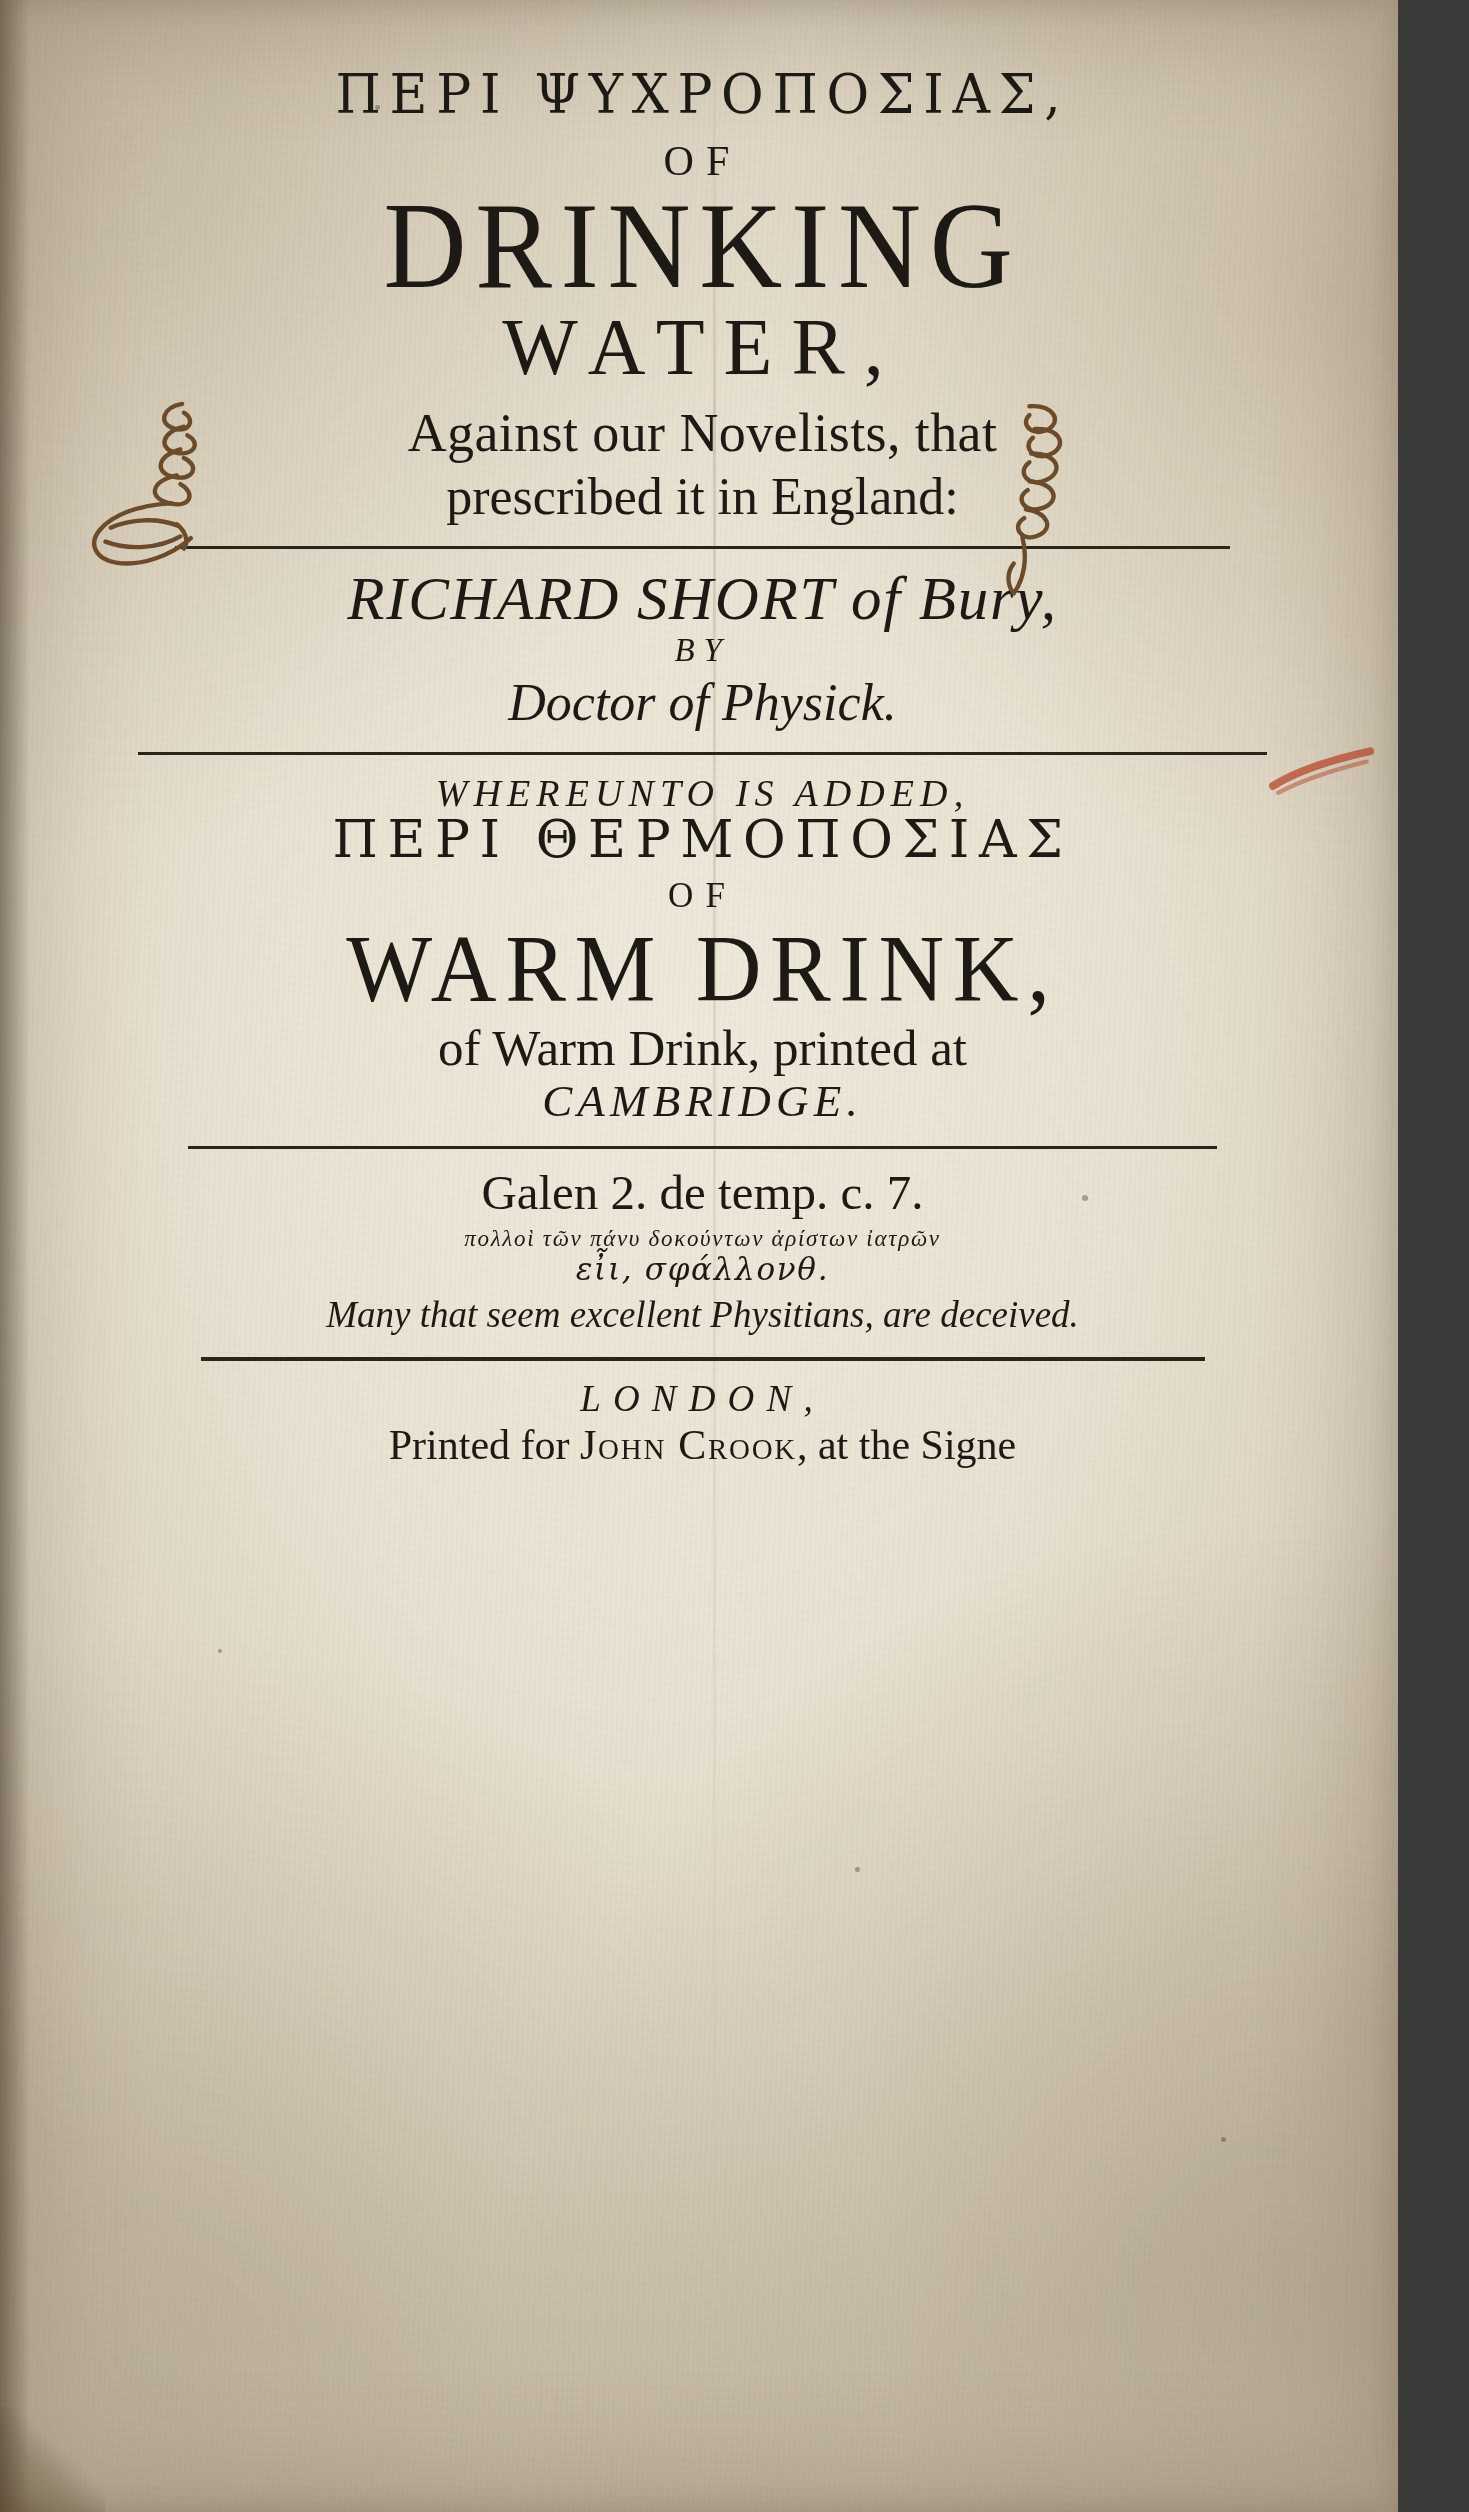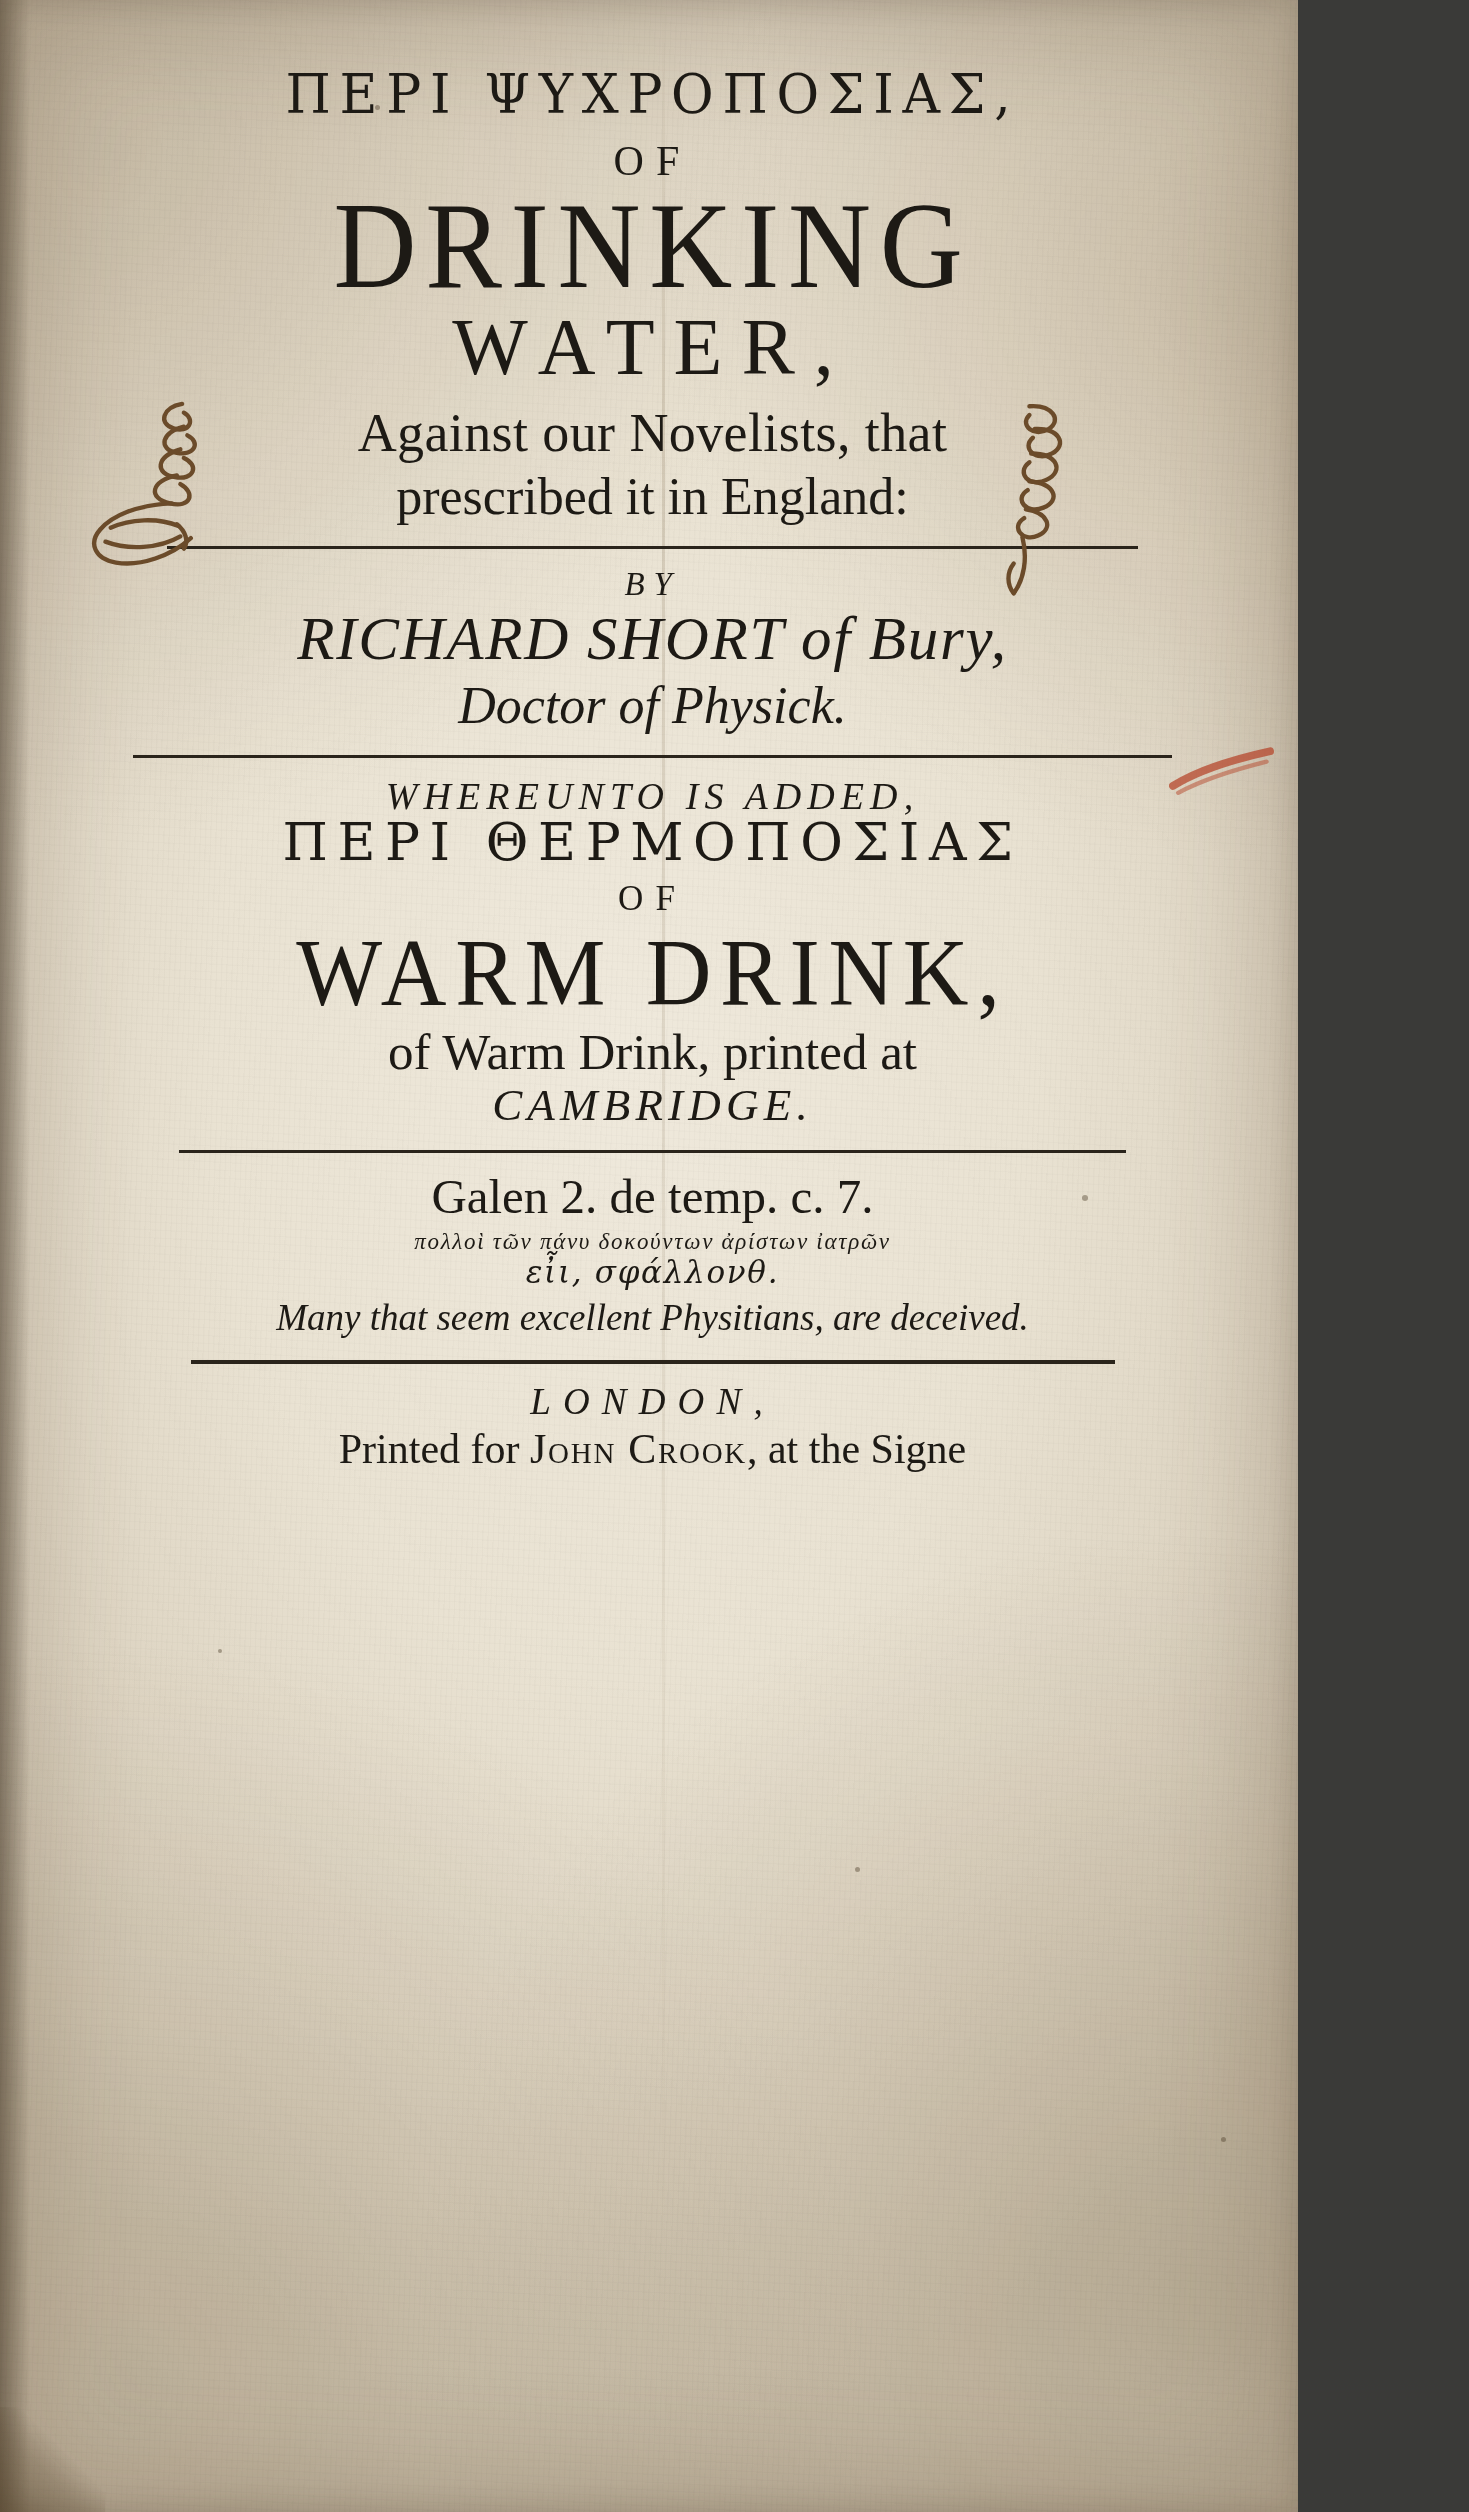--- a/index.html
+++ b/index.html
@@ -2,21 +2,21 @@
 <html style="font-size:14px"><head>
 <meta charset="utf-8">
 <style>
   html, body {
     margin: 0;
     padding: 0;
     background: #3a3a38;
   }
   .page {
     position: relative;
-    width: 1298px;
+    width: 1398px;
     height: 2512px;
     overflow: hidden;
     background:
       radial-gradient(ellipse 70% 55% at 48% 42%, #efe9dc 0%, #e9e2d2 45%, #ded5c3 72%, #cfc5b1 100%);
     font-family: "Liberation Serif", serif;
     color: #1d1a15;
   }
   
   .grain {
     position: absolute;
@@ -247,23 +247,23 @@
     <p class="ln drinking">DRINKING</p>
 
     <p class="ln water">WATER,</p>
 
     <p class="ln against">Against our Novelists, that</p>
 
     <p class="ln prescribed">prescribed it in England:</p>
 
     <hr class="rule r1">
 
+    <p class="ln author">RICHARD SHORT of Bury,</p>
+
     <p class="ln by">BY</p>
-
-    <p class="ln author">RICHARD SHORT of Bury,</p>
 
     <p class="ln degree">Doctor of Physick.</p>
 
     <hr class="rule r2">
 
     <p class="ln whereunto">WHEREUNTO IS ADDED,</p>
 
     <p class="ln greek-2">ΠΕΡΙ ΘΕΡΜΟΠΟΣΙΑΣ</p>
 
     <p class="ln of-small2">OF</p>

